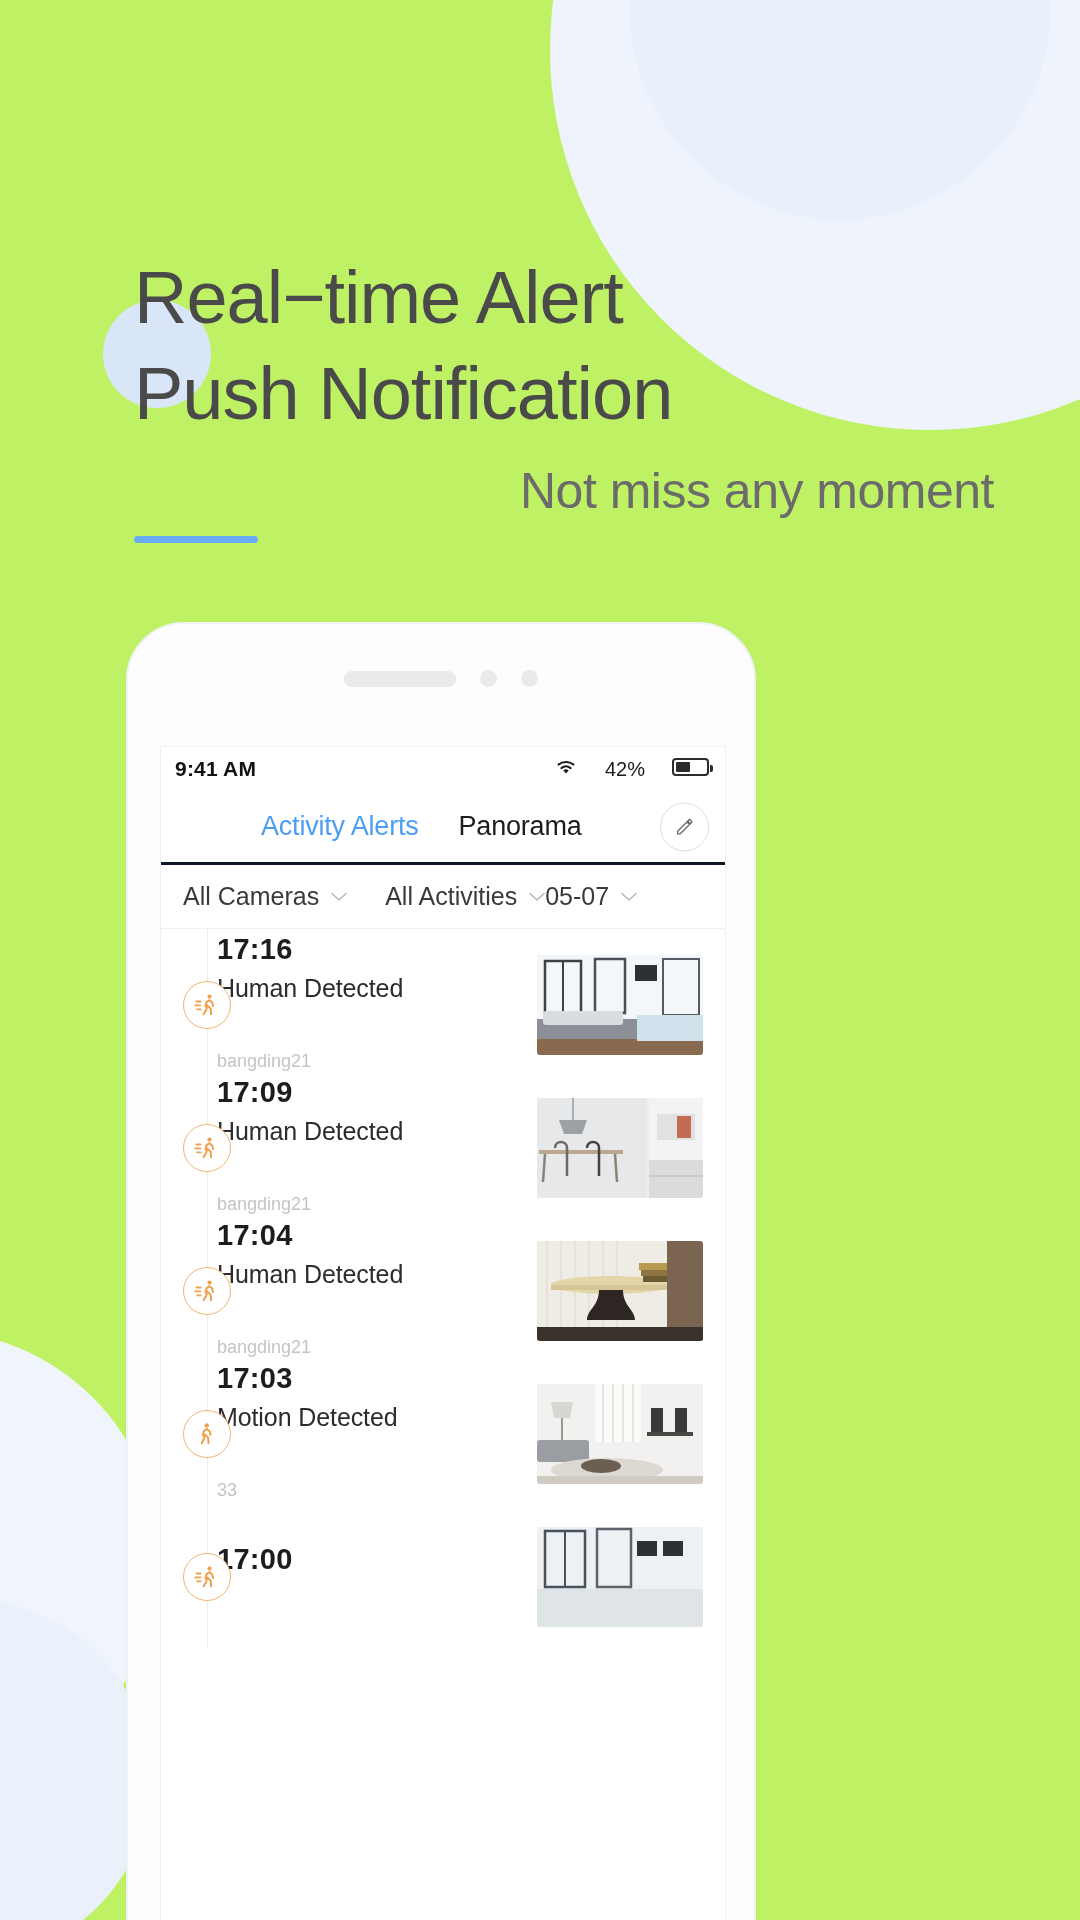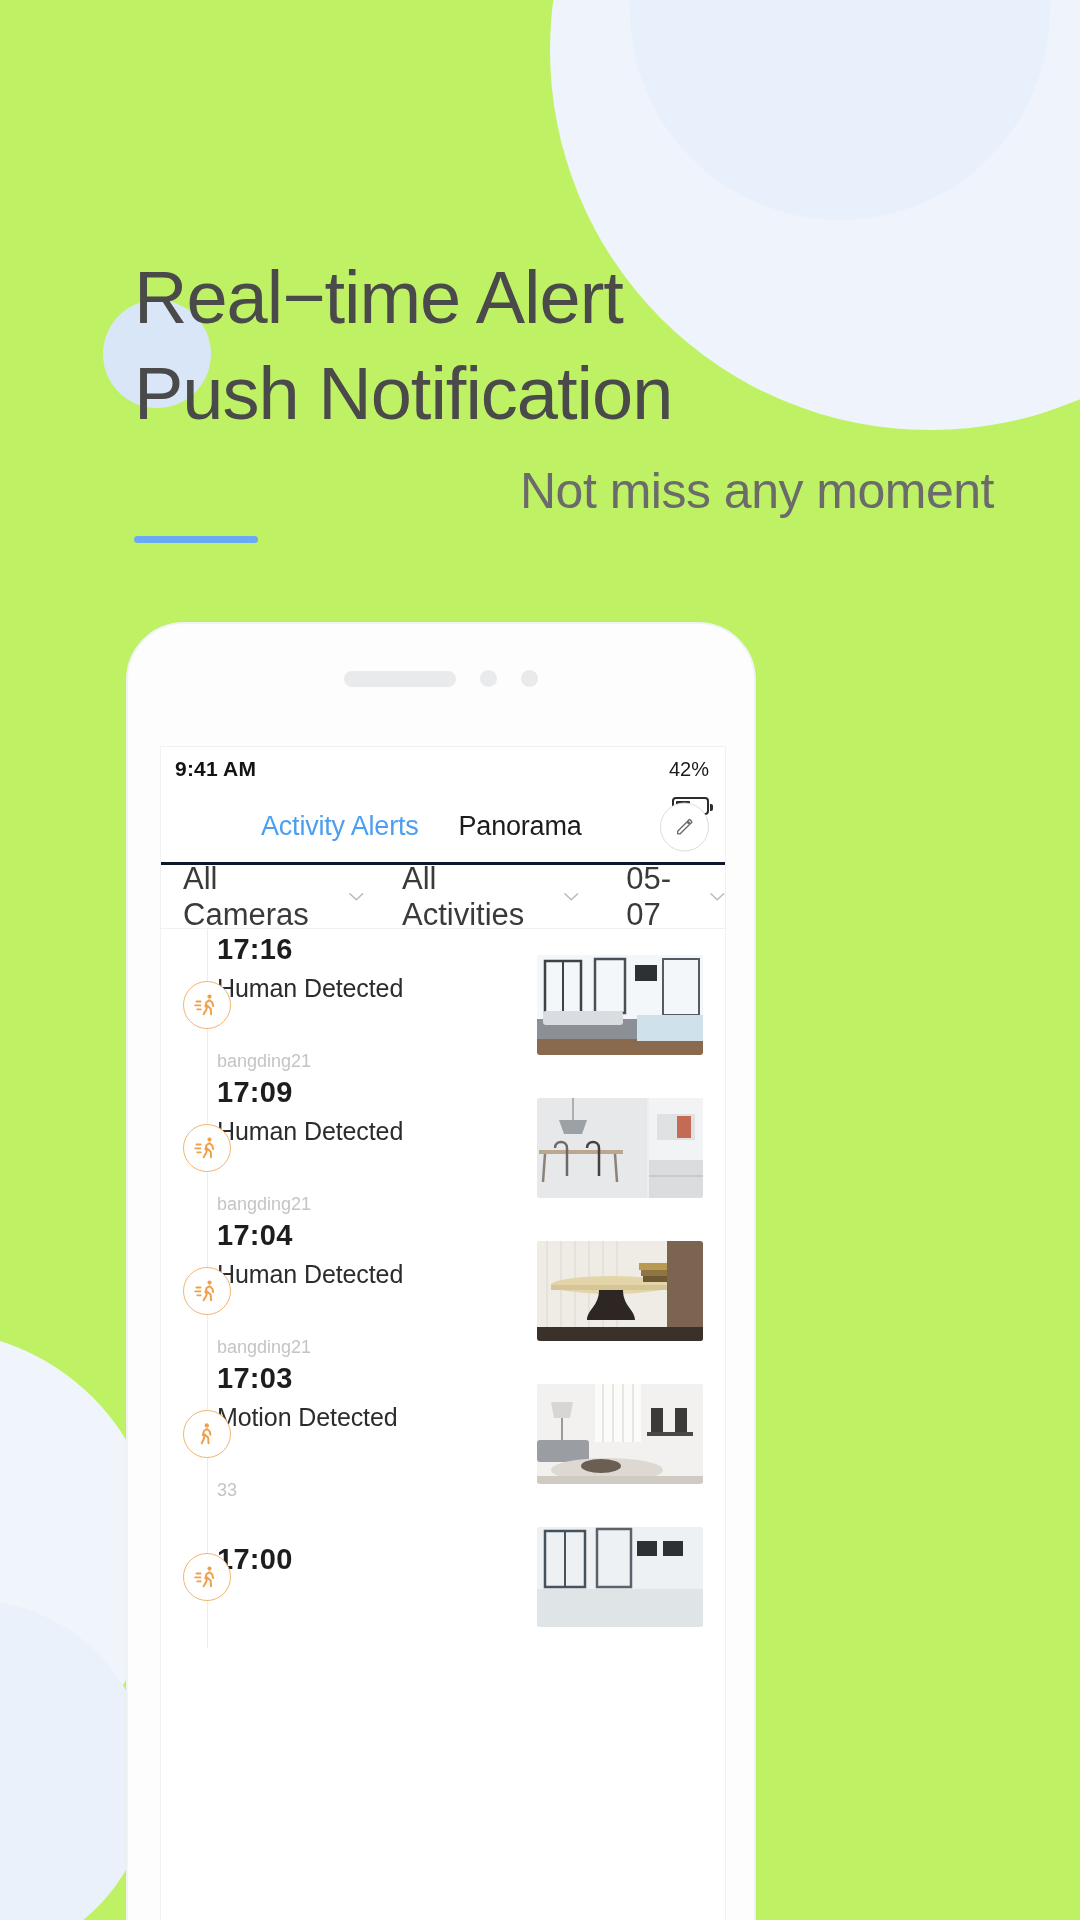--- a/index.html
+++ b/index.html
@@ -98,21 +98,21 @@
     overflow: hidden;
   }
 
   
   .statusbar {
     height: 44px;
     display: flex; align-items: center; justify-content: space-between;
     padding: 0 16px 0 14px;
   }
   .status-time { font-size: 21px; font-weight: 700; color: #131313; letter-spacing: 0.2px; }
-  .status-right { display: flex; align-items: flex-end; gap: 16px; flex-direction: column; }
+  .status-right { display: flex; align-items: flex-start; gap: 27px; }
   .wifi-icon { width: 24px; height: 18px; display: block; }
   .batt-pct { font-size: 20px; color: #1b1b1b; font-weight: 400; }
   .batt {
     position: relative;
     width: 37px; height: 18px;
     border: 2px solid #2b2b2b; border-radius: 4px;
   }
   .batt::after {
     content: ""; position: absolute; right: -6px; top: 5px;
     width: 3px; height: 7px; background: #2b2b2b; border-radius: 0 2px 2px 0;
@@ -142,25 +142,25 @@
   }
 
   
   .filterbar {
     height: 64px;
     display: flex; align-items: center;
     border-bottom: 1px solid #f0f0f1;
   }
   .filter {
     display: flex; align-items: center; gap: 12px;
-    font-size: 31px; color: #3a3a3a;
+    font-size: 25px; color: #3a3a3a;
   }
   .filter:nth-child(1) { margin-left: 22px; }
   .filter:nth-child(2) { margin-left: 38px; }
-  .filter:nth-child(3) { margin-left: 48px; }
+  .filter:nth-child(3) { }
   .chev { display: block; }
 
   
   .list { position: relative; padding-top: 4px; }
   .timeline {
     position: absolute; left: 46px; top: 0; bottom: 0;
     width: 1px; background: #ededee;
   }
   .row {
     position: relative;

